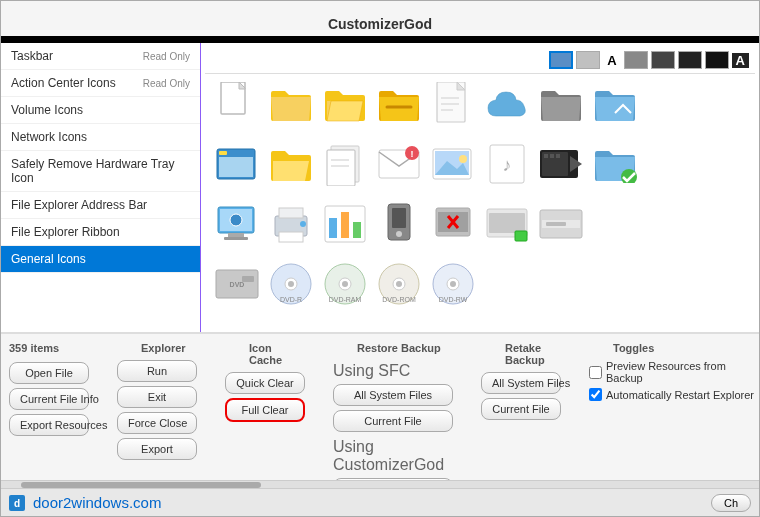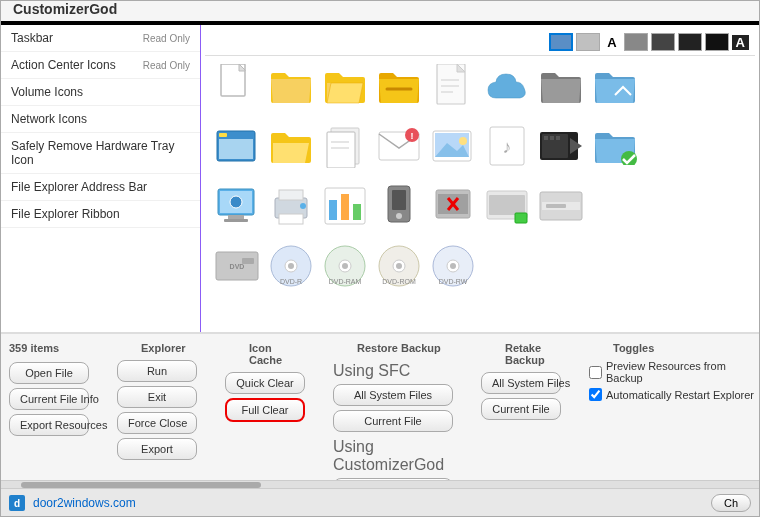--- a/index.html
+++ b/index.html
@@ -14,25 +14,26 @@
     .window {
       width: 760px;
       height: 517px;
       background: #f5f5f5;
       border: 1px solid #aaa;
       display: flex;
       flex-direction: column;
     }
     .title-bar {
       background: #f5f5f5;
-      padding: 0 12px 4px;
+      padding: 15px 12px 4px;
       font-size: 14px;
       font-weight: 600;
       color: #333;
-      border-bottom: 4px solid #000000;
+      border-bottom: 7px solid #000000;
+      text-align: center;
     }
     .main-content {
       display: flex;
       flex: 1;
       overflow: hidden;
     }
     
     .sidebar {
       width: 200px;
       background: #fff;
@@ -151,21 +152,21 @@
       height: 28px;
       background: #e8e8e8;
       border-top: 1px solid #ccc;
       display: flex;
       align-items: center;
       padding: 0 8px;
       gap: 8px;
     }
     .status-link {
       color: #0066cc;
-      font-size: 12px;
+      font-size: 15px;
       text-decoration: none;
       text-align: right;
     }
     .status-btn {
       margin-left: auto;
       padding: 2px 12px;
       font-size: 11px;
       border: 1px solid #aaa;
       background: linear-gradient(to bottom, #fff, #e0e0e0);
       cursor: pointer;
@@ -218,20 +219,23 @@
         <span>Network Icons</span>
       </div>
       <div class="sidebar-item">
         <span>Safely Remove Hardware Tray Icon</span>
       </div>
       <div class="sidebar-item">
         <span>File Explorer Address Bar</span>
       </div>
       <div class="sidebar-item">
         <span>File Explorer Ribbon</span>
+      </div>
+      <div class="sidebar-item active">
+        <span>General Icons</span>
       </div>
     </div>
 
     <div class="icon-area">
 
       <div class="theme-bar">
         <div style="margin-left:auto; display:flex; align-items:center; gap:3px;">
           <div class="theme-swatch active" style="background:#5a8ec5;"></div>
           <div class="theme-swatch" style="background:#c0c0c0;"></div>
           <div class="theme-label">A</div>

